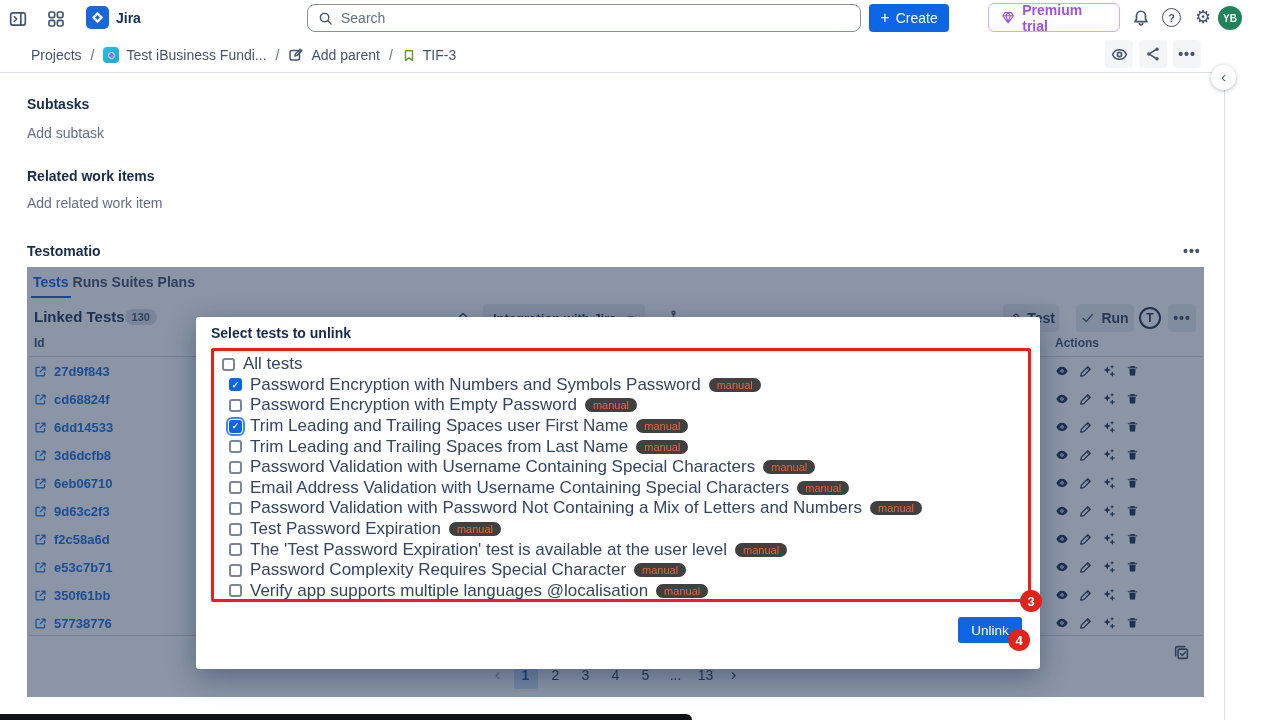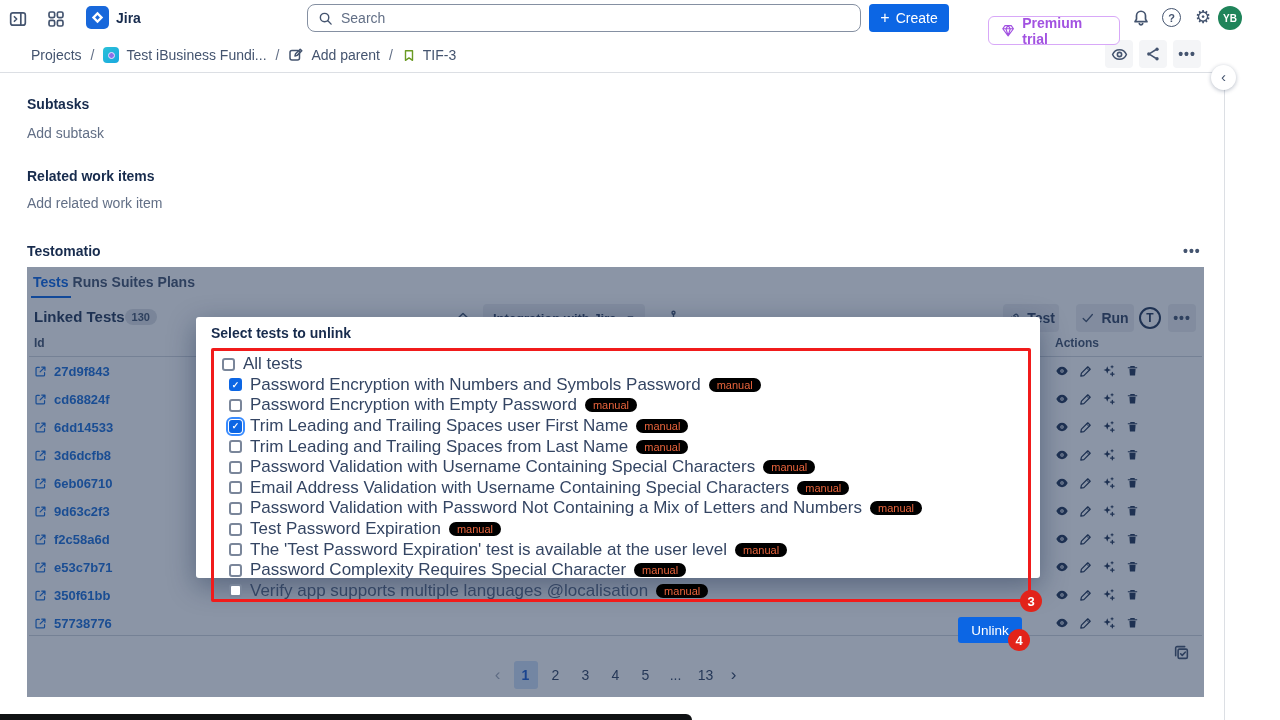--- a/index.html
+++ b/index.html
@@ -14,21 +14,21 @@
   .icon-btn { position:absolute; display:flex; align-items:center; justify-content:center; cursor:pointer; }
   #collapse-btn { left:8px; top:9px; width:20px; height:20px; }
   #grid-btn { left:46px; top:9px; width:20px; height:20px; }
   #jira-tile { left:86px; top:6px; width:23px; height:23px; background:#1868DB; border-radius:5px; display:flex; align-items:center; justify-content:center; }
   #jira-name { left:116px; top:10px; font-size:14px; font-weight:700; color:#172B4D; }
   #searchbox { left:307px; top:4px; width:554px; height:28px; border:1px solid #8590A2; border-radius:8px; background:#fff; display:flex; align-items:center; padding:0 10px; gap:8px; }
   #searchbox input { border:none; outline:none; flex:1; font-size:14px; font-family:"Liberation Sans",sans-serif; color:#172B4D; background:transparent; }
   #searchbox input::placeholder { color:#626F86; }
   #create-btn { left:869px; top:4px; width:80px; height:28px; background:#0C66E4; color:#fff; border-radius:4px; display:flex; align-items:center; justify-content:center; gap:6px; font-size:14px; font-weight:500; cursor:pointer; }
   #create-btn .plus { font-size:16px; font-weight:400; margin-top:-1px; }
-  #premium-btn { left:988px; top:3px; height:29px; padding:0 12px; border:1px solid #D8A8F8; border-radius:6px; display:flex; align-items:center; gap:7px; color:#A252E1; font-size:14px; font-weight:600; cursor:pointer; background:#fff;margin-top:13px; }
+  #premium-btn { left:988px; top:3px; height:29px; padding:0 12px; border:1px solid #D8A8F8; border-radius:6px; display:flex; align-items:center; gap:7px; color:#A252E1; font-size:14px; font-weight:600; cursor:pointer; background:#fff; }
   #bell-btn { left:1131px; top:8px; width:20px; height:20px; }
   #help-btn { left:1162px; top:8px; width:19px; height:19px; border:1.6px solid #44546F; border-radius:50%; font-size:11px; font-weight:700; color:#44546F; }
   #gear-btn { left:1192px; top:6px; width:22px; height:22px; font-size:18px; color:#44546F; }
   #avatar { left:1218px; top:6px; width:24px; height:24px; border-radius:50%; background:#1F845A; color:#fff; font-size:10px; font-weight:700; display:flex; align-items:center; justify-content:center; cursor:pointer; }
 
   
   #crumb-row { position:absolute; left:31px; top:44px; height:22px; display:flex; align-items:center; gap:9px; font-size:14px; color:#44546F; z-index:25; }
   #crumb-row .sep { color:#626F86; }
   .crumb-link { cursor:pointer; display:flex; align-items:center; gap:7px; }
   #project-tile { width:16px; height:16px; border-radius:4px; background:linear-gradient(135deg,#2BC1D8,#19A8DF); display:flex; align-items:center; justify-content:center; }
@@ -80,31 +80,31 @@
   #bottom-line { position:absolute; left:2px; right:2px; top:368px; height:1px; background:rgba(9,30,66,0.18); }
   #bulk-ic { position:absolute; left:1146px; top:377px; cursor:pointer; }
 
   #pager { position:absolute; left:0; right:0; top:394px; height:28px; display:flex; align-items:center; justify-content:center; gap:6px; font-size:14px; color:#344563; }
   .pg { min-width:24px; height:28px; display:flex; align-items:center; justify-content:center; border-radius:3px; cursor:pointer; font-weight:500; padding:0 3px; }
   .pg.active { background:#CFE0F8; color:#1D5DD0; font-weight:700; }
   .pchev { width:20px; height:28px; display:flex; align-items:center; justify-content:center; font-size:17px; cursor:pointer; }
   #pg-prev { color:#A5ADBA; } #pg-next { color:#344563; }
 
   
-  #modal { position:absolute; left:196px; top:317px; width:844px; height:261px; background:#fff; border-radius:3px; box-shadow:0 8px 28px rgba(9,30,66,.4); z-index:20; }
+  #modal { position:absolute; left:196px; top:317px; width:844px; height:352px; background:#fff; border-radius:3px; box-shadow:0 8px 28px rgba(9,30,66,.4); z-index:20; }
   #modal-title { position:absolute; left:15px; top:8px; font-size:14px; font-weight:700; color:#172B4D; }
   #red-box { position:absolute; left:15px; top:31px; width:820px; height:254px; border:3px solid #F11B1B; border-radius:2px; padding:3px 8px; }
   .mrow { height:20.6px; display:flex; align-items:center; gap:8px; }
   .mrow.indent { margin-left:7px; }
   .cb { width:13px; height:13px; border:2px solid #7A869A; border-radius:3px; background:#fff; flex:none; display:flex; align-items:center; justify-content:center; cursor:pointer; }
   .mrow.checked .cb { background:#0C66E4; border-color:#0C66E4; }
   .mrow.checked .cb::after { content:"✓"; color:#fff; font-size:9px; font-weight:700; }
   .mrow.focused .cb { outline:2px solid #388BFF; outline-offset:1px; border-radius:3px; }
   .mlabel { font-size:17px; color:#344563; font-weight:400; white-space:nowrap; }
-  .mtag { background:#000000; color:#E8643C; font-size:11px; padding:1px 8px; border-radius:9px; white-space:nowrap; }
+  .mtag { background:#404040; color:#E8643C; font-size:11px; padding:1px 8px; border-radius:9px; white-space:nowrap; }
   #unlink-btn { position:absolute; left:762px; top:300px; width:64px; height:26px; background:#0C66E4; border:none; border-radius:3px; color:#fff; font-size:13.5px; font-weight:500; font-family:"Liberation Sans",sans-serif; cursor:pointer; }
   .ann { position:absolute; width:22px; height:22px; border-radius:50%; background:#E2231A; color:#fff; font-size:13px; font-weight:700; display:flex; align-items:center; justify-content:center; z-index:22; }
   #ann-3 { left:824px; top:273px; }
   #ann-4 { left:812px; top:312px; }
 
   #bottom-bar { position:absolute; left:0; top:714px; width:692px; height:6px; background:#101214; border-top-right-radius:6px; }
 </style>
 </head>
 <body>
 

